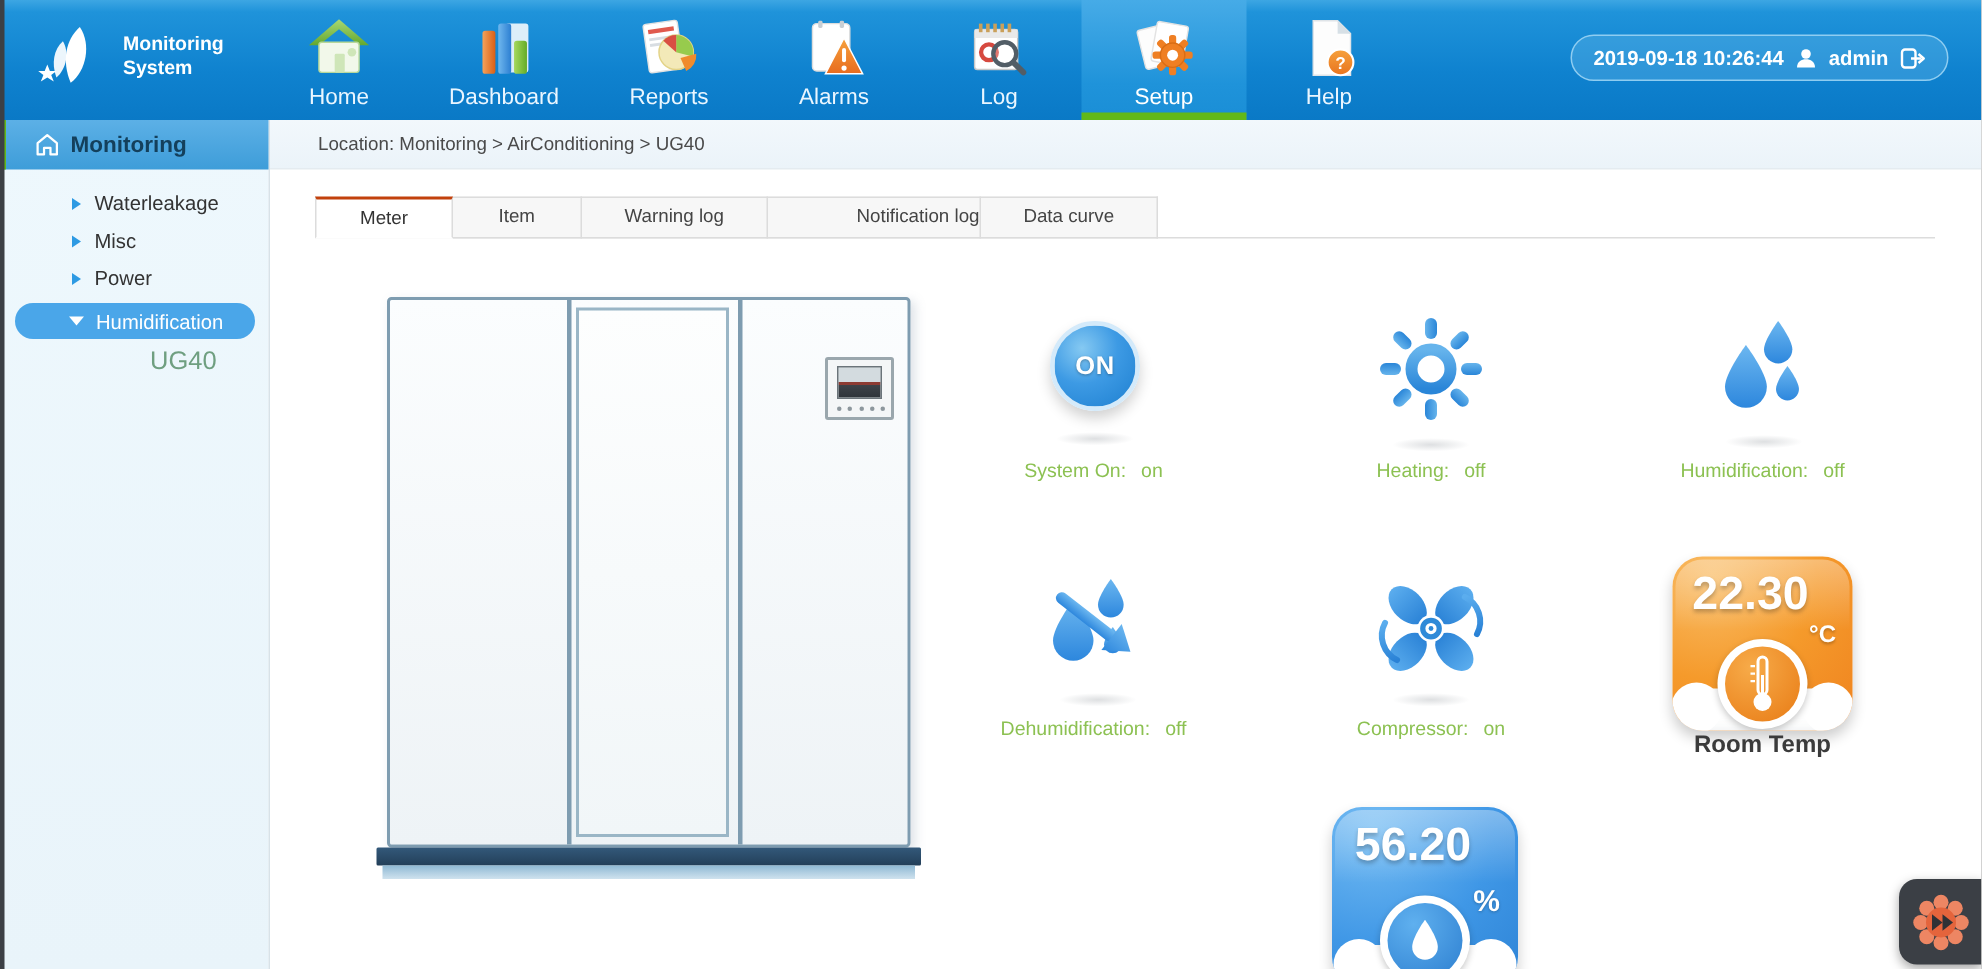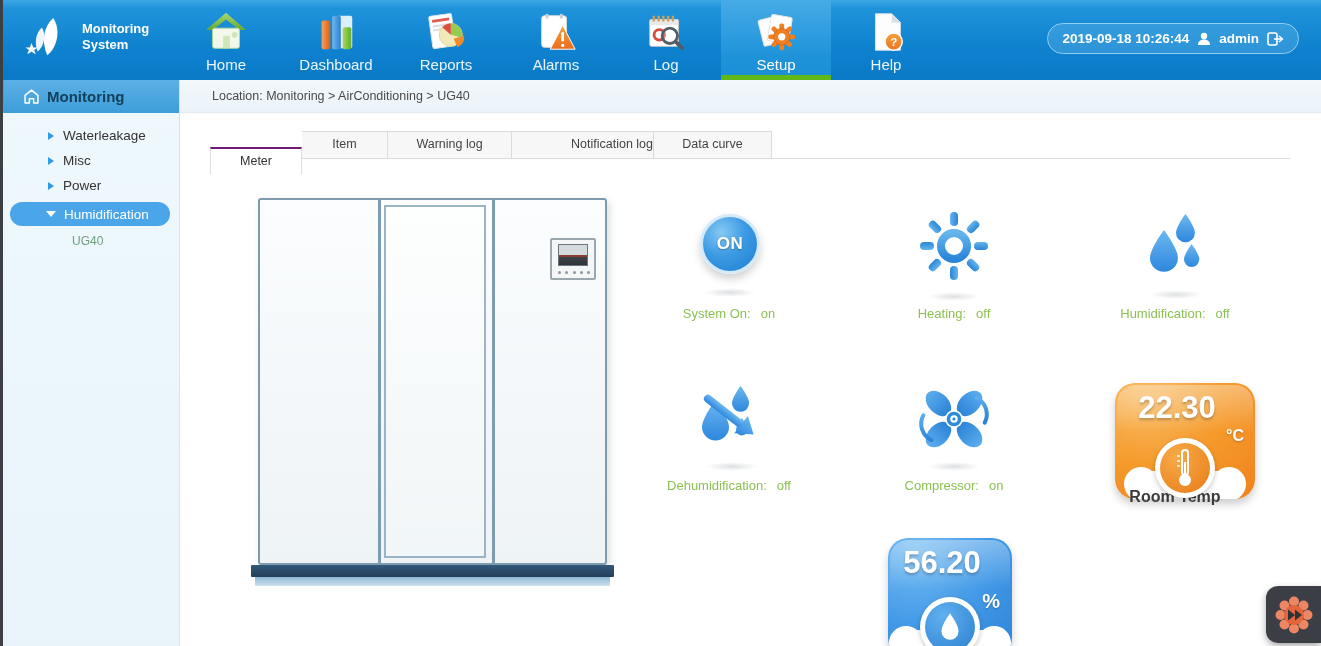--- a/index.html
+++ b/index.html
@@ -38,34 +38,34 @@
   .side-head-label { font-size:15px; font-weight:bold; color:#14405c; }
   .tree { padding-top:10px; }
   .tree-item { display:flex; align-items:center; gap:9px; height:25px; padding-left:48px;
     font-size:13.5px; color:#333; cursor:pointer; }
   .tri-r { width:0; height:0; border-top:4px solid transparent; border-bottom:4px solid transparent;
     border-left:6px solid #2d9ae3; }
   .tri-d { width:0; height:0; border-left:5px solid transparent; border-right:5px solid transparent;
     border-top:6px solid #fff; }
   .tree-pill { margin:4px 8px 2px 10px; width:160px; height:24px; border-radius:12px; background:#4aa6e9;
     color:#fff; display:flex; align-items:center; gap:8px; padding-left:36px; font-size:13.5px; cursor:pointer; }
-  .tree-child { height:26px; display:flex; align-items:center; padding-left:72px;
-    font-size:12px; color:#6f9f80; cursor:pointer; }
+  .tree-child { height:26px; display:flex; align-items:center; padding-left:100px;
+    font-size:17px; color:#6f9f80; cursor:pointer; }
 
   
   .crumb-band { position:absolute; left:180px; top:80px; width:1141px; height:33px;
     background:linear-gradient(180deg,#f2f8fc,#ebf3f9); border-bottom:1px solid #e4ebf0;
     display:flex; align-items:center; padding-left:32px; font-size:12.5px; color:#4a4a4a; }
 
   
   .tabs { position:absolute; left:210px; top:131px; height:28px; display:flex; z-index:2; }
   .tab { height:28px; line-height:25px; text-align:center; font-size:12.5px; color:#444;
     background:#f7f7f7; border:1px solid #dcdcdc; border-left:none; cursor:pointer; }
   .tab:first-child { border-left:1px solid #dcdcdc; }
-  .tab.active { background:#fff; border-top:2px solid #701a75; border-bottom:1px solid #fff; color:#333;margin-top:16px; }
+  .tab.active { background:#fff; border-top:2px solid #c2410c; border-bottom:1px solid #fff; color:#333; }
   .tw1{width:92px;} .tw2{width:86px;} .tw3{width:124px;} .tw4{width:142px;text-align:right;} .tw5{width:118px;}
   .tab-rule { position:absolute; left:210px; top:158px; width:1080px; height:1px; background:#dcdcdc; z-index:1; }
 
   
   .ac { position:absolute; left:258px; top:198px; width:349px; height:390px; }
   .ac-body { position:absolute; left:0; top:0; width:349px; height:367px; border:2px solid #7e9cb0;
     border-radius:3px; background:linear-gradient(180deg,#fbfdfe,#eef3f6);
     box-shadow:3px 3px 7px rgba(120,140,160,.25); }
   .ac-div { position:absolute; top:0; width:3px; height:363px; background:#7e9cb0; }
   .ac-inset { position:absolute; left:124px; top:5px; width:102px; height:353px; border:2px solid #9ab6c6;
@@ -93,21 +93,21 @@
     display:flex; align-items:center; justify-content:center; }
   .on-btn span { color:#fff; font-weight:bold; font-size:17px; letter-spacing:.5px;
     text-shadow:0 1px 2px rgba(0,0,0,.3); }
 
   .st-icon { position:absolute; }
 
   
   .badge { position:absolute; border-radius:20px; box-shadow:0 5px 9px rgba(0,0,0,.2); overflow:hidden; }
   .badge::before { content:''; position:absolute; inset:2px; border-radius:18px;
     background:linear-gradient(180deg,rgba(255,255,255,.35),rgba(255,255,255,0) 42%); pointer-events:none; }
-  .badge.temp { left:1115px; top:383px; width:140px; height:116px;
+  .badge.temp { left:1115px; top:371px; width:120px; height:116px;
     background:radial-gradient(130% 130% at 22% 12%, #f9bd67 0%, #f59a2b 45%, #ee7d1c 100%);padding-left:44px; }
   .badge.hum { left:888px; top:538px; width:124px; height:120px;
     background:radial-gradient(130% 130% at 22% 12%, #74bcf3 0%, #3f97e6 50%, #2a7fd2 100%); }
   .badge .num { position:absolute; top:7px; left:0; width:100%; padding-right:16px; text-align:center;
     color:#fff; font-size:31px; font-weight:bold; text-shadow:0 2px 3px rgba(0,0,0,.25); }
   .badge .unit { position:absolute; color:#fff; font-weight:bold; text-shadow:0 1px 2px rgba(0,0,0,.25); }
   .badge.temp .unit { right:11px; top:44px; font-size:16px; }
   .badge.hum .unit { right:12px; top:52px; font-size:20px; }
   .cloud { position:absolute; left:50%; transform:translateX(-50%); bottom:-8px; width:110px; height:36px;
     background:#fff; border-radius:18px; box-shadow:inset 0 -7px 9px rgba(160,172,184,.28); }

